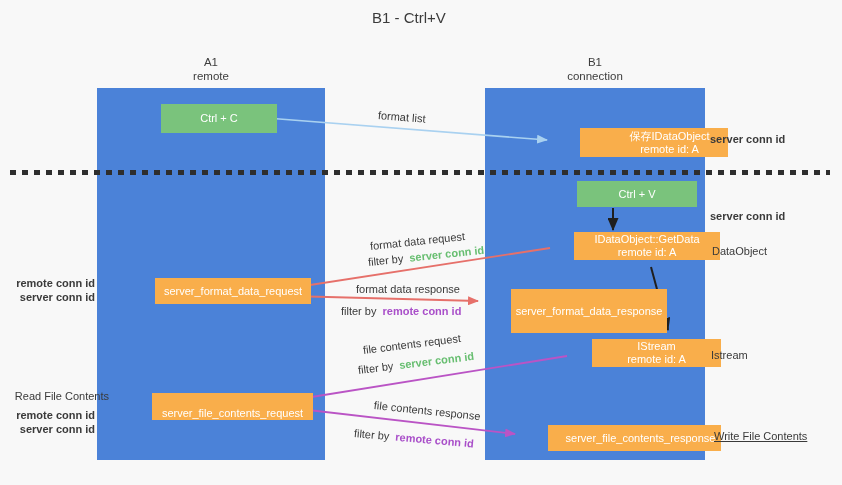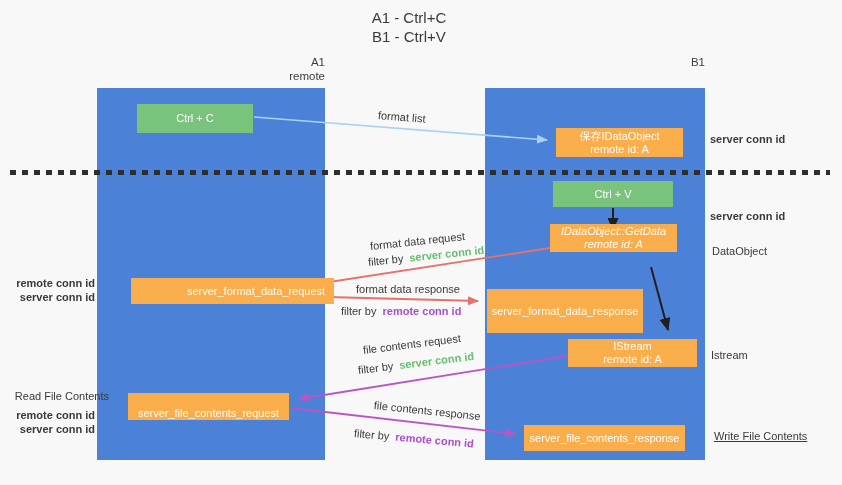--- a/index.html
+++ b/index.html
@@ -5,43 +5,43 @@
   html,body { margin:0; padding:0; background:#f8f8f8; font-family:"Liberation Sans",sans-serif; }
   .canvas { position:relative; width:842px; height:485px; background:#f8f8f8; overflow:hidden; }
 
   .title { position:absolute; left:0; top:8px; width:818px; text-align:center;
            font-size:15px; line-height:19px; color:#3b3b3b; }
 
   .col { position:absolute; top:88px; height:372px; background:#4B82D8; }
   .col-a { left:97px;  width:228px; }
   .col-b { left:485px; width:220px; }
 
-  .col-header { position:absolute; top:55px; text-align:right; font-size:11.5px;
+  .col-header { position:absolute; top:55px; text-align:center; font-size:11.5px;
                 line-height:14px; color:#3d3d3d; }
   .header-a { left:97px;  width:228px; }
   .header-b { left:485px; width:220px; }
 
   .divider { position:absolute; left:10px; top:170px; width:820px; height:5px;
              background:repeating-linear-gradient(90deg,#2e2e2e 0,#2e2e2e 6px,transparent 6px,transparent 12px); }
 
   .node { position:absolute; display:flex; flex-direction:column; align-items:center;
           justify-content:center; color:#fff; font-size:11px; line-height:13px;
-          text-align:center; white-space:nowrap; }
+          text-align:center; white-space:nowrap;margin-left:24px; }
   .green-node  { background:#7AC37C; }
   .orange-node { background:#F9AE4B; }
 
   .ctrl-c   { left:137px; top:104px; width:116px; height:29px; }
-  .save-ido { left:556px; top:128px; width:127px; height:29px; }
+  .save-ido { left:556px; top:128px; width:117px; height:29px;padding-left:31px; }
   .ctrl-v   { left:553px; top:181px; width:120px; height:26px; }
-  .getdata  { left:550px; top:224px; width:127px; height:28px;font-style:italic; }
-  .fmt-req  { left:131px; top:278px; width:156px; height:26px;padding-left:47px; }
+  .getdata  { left:550px; top:232px; width:146px; height:28px; }
+  .fmt-req  { left:131px; top:278px; width:156px; height:26px; }
   .fmt-res  { left:487px; top:289px; width:156px; height:44px; }
   .istream-node { left:568px; top:339px; width:129px; height:28px; }
   .file-req { left:128px; top:393px; width:161px; height:27px;justify-content:flex-end; }
-  .file-res { left:524px; top:425px; width:161px; height:26px; }
+  .file-res { left:524px; top:425px; width:161px; height:26px;padding-left:12px; }
 
   .ann { position:absolute; font-size:11px; color:#3a3a3a; white-space:nowrap;
          transform-origin:left center; }
   .ann .gap { margin-right:3px; }
   .green-t  { color:#67BE70; font-weight:bold; }
   .purple-t { color:#A94FC9; font-weight:bold; }
 
   .ann-format-list { left:378px; top:109px; transform:rotate(4.5deg); }
   .ann-fdr   { left:370px; top:240px; transform:rotate(-6deg); }
   .ann-fbs1  { left:368px; top:256px; transform:rotate(-6deg); }
@@ -65,30 +65,30 @@
   .left-sc2  { left:0; width:95px; top:423px; text-align:right; }
 
   svg.arrows { position:absolute; left:0; top:0; width:842px; height:485px; pointer-events:none; }
 </style>
 </head>
 <body>
 
 <div class="canvas">
 
   <div class="title">
-    <div>A1 - Ctrl+C</div>
     <div>B1 - Ctrl+V</div>
   </div>
 
   <div class="col-header header-a">
     <div>A1</div>
     <div>remote</div>
   </div>
   <div class="col-header header-b">
     <div>B1</div>
+    <div>connection</div>
   </div>
 
   <div class="col col-a"></div>
   <div class="col col-b"></div>
 
   <div class="divider"></div>
 
   <svg class="arrows" viewBox="0 0 842 485">
     <defs>
       <marker id="m-blue" markerUnits="userSpaceOnUse" markerWidth="11" markerHeight="9" refX="10" refY="4.5" orient="auto">

